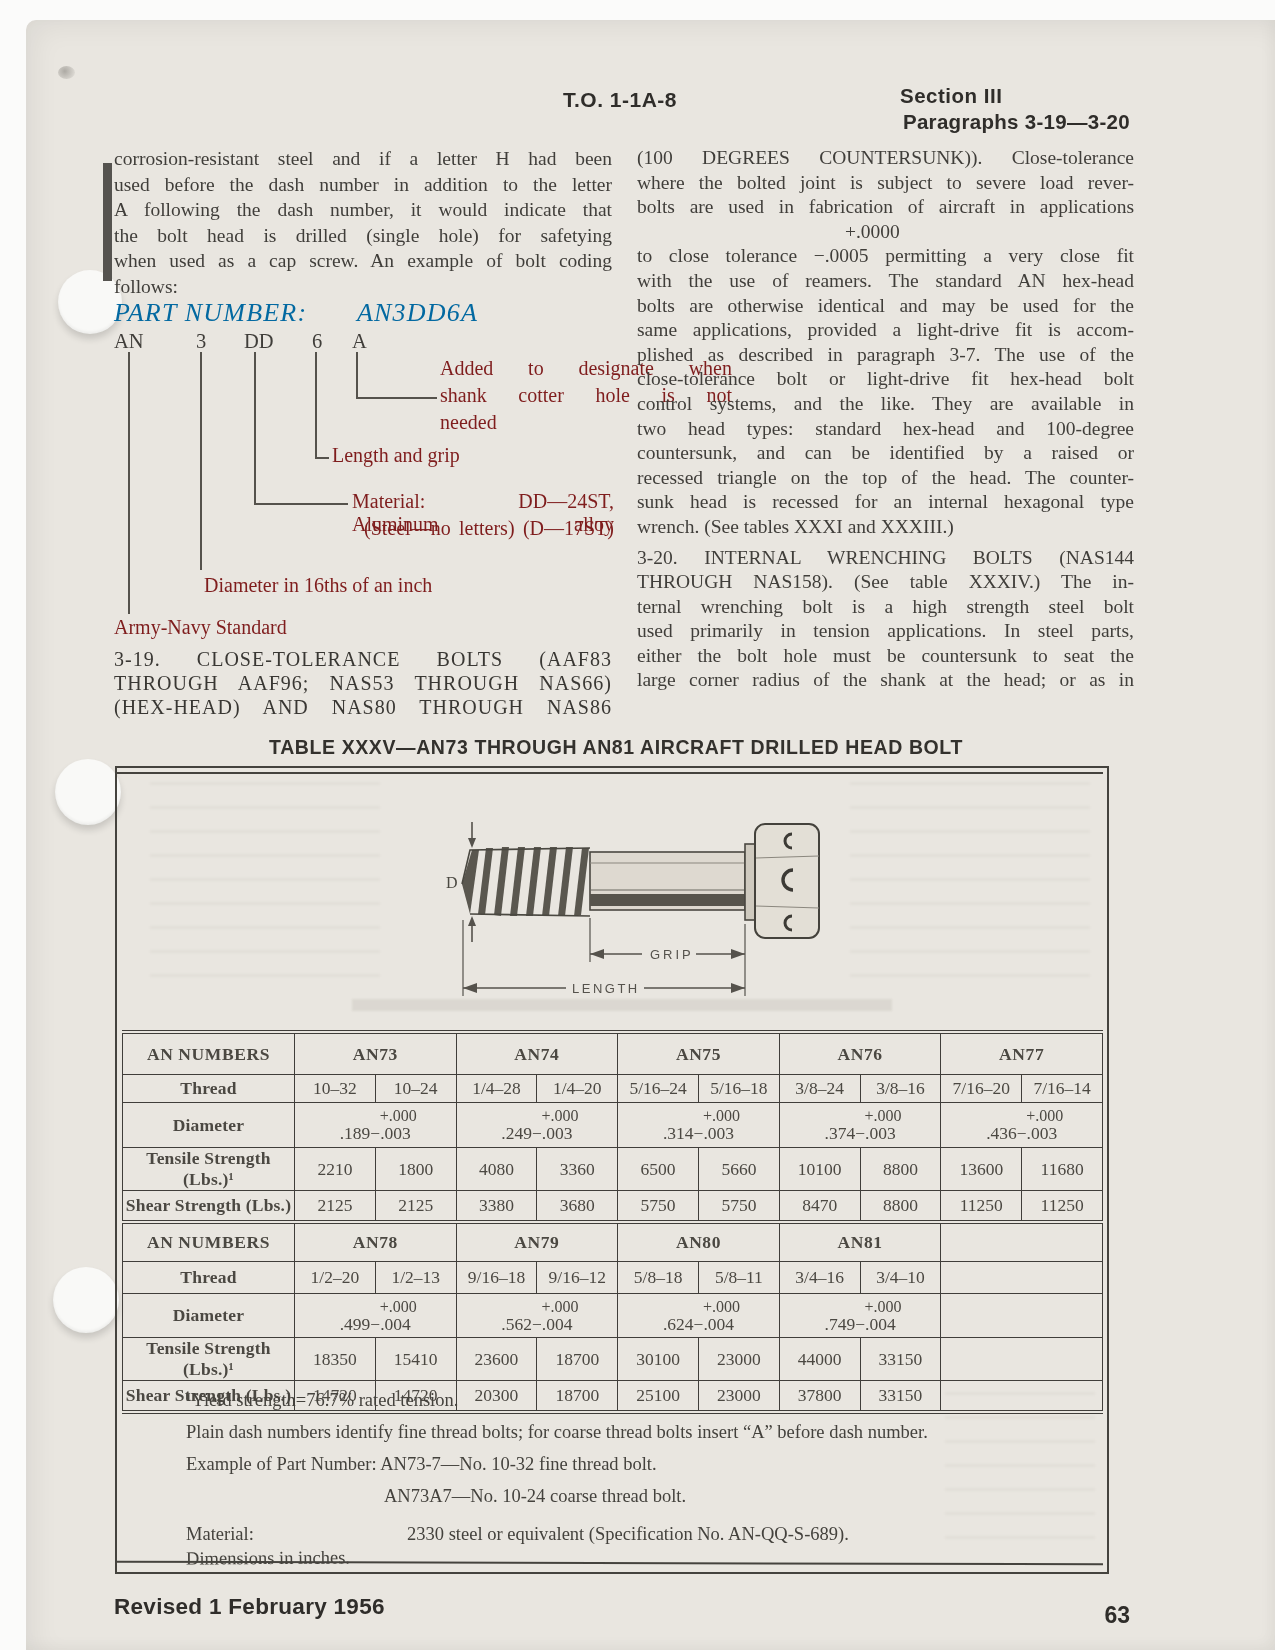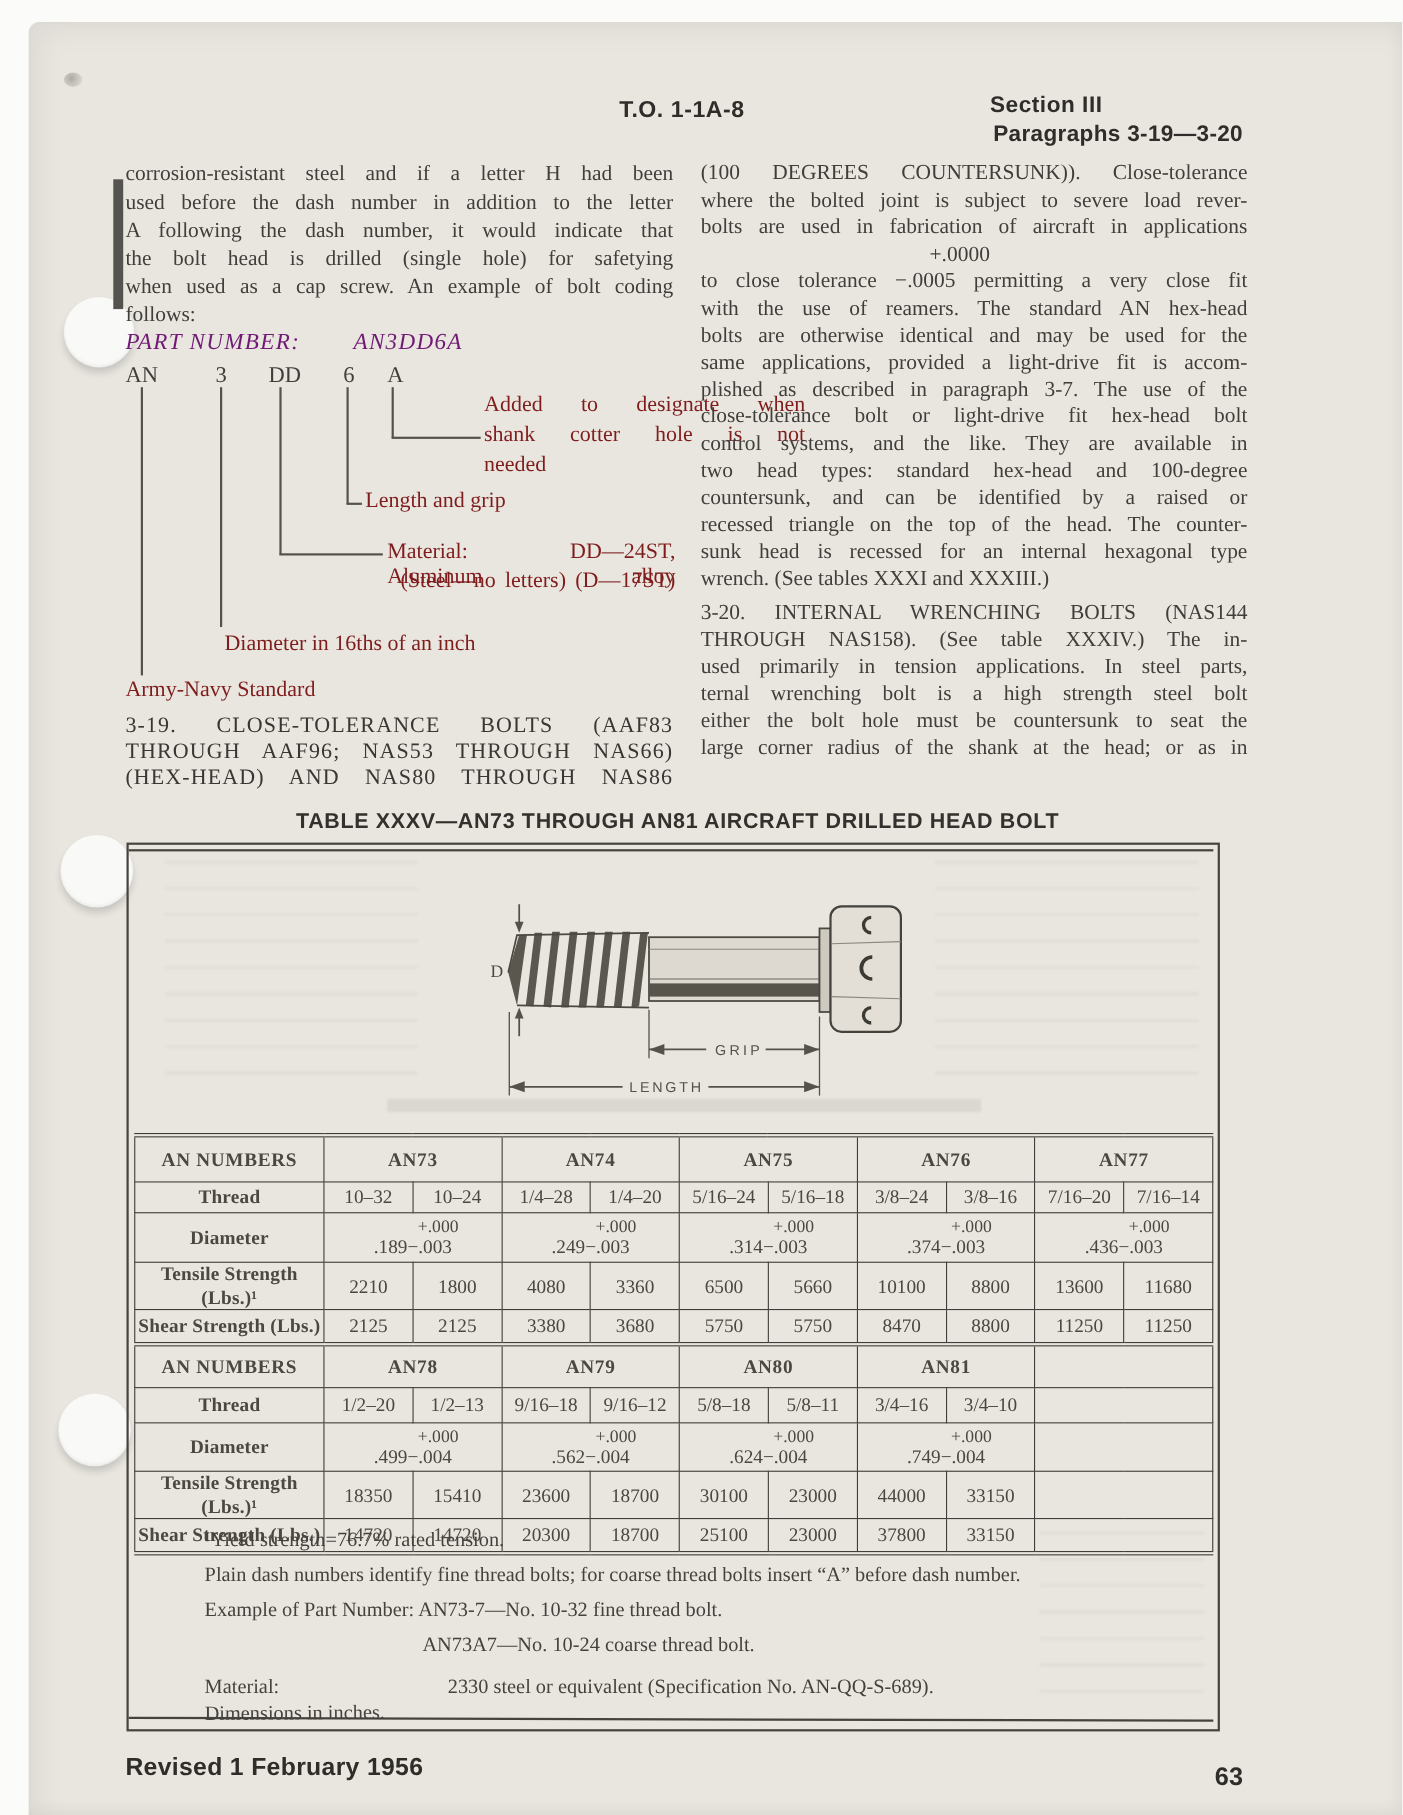--- a/index.html
+++ b/index.html
@@ -63,21 +63,21 @@
 
   <div class="abs" style="left:114px;top:146px;width:498px;">
     <div class="body-line jline">corrosion-resistant steel and if a letter H had been</div>
     <div class="body-line jline">used before the dash number in addition to the letter</div>
     <div class="body-line jline">A following the dash number, it would indicate that</div>
     <div class="body-line jline">the bolt head is drilled (single hole) for safetying</div>
     <div class="body-line jline">when used as a cap screw. An example of bolt coding</div>
     <div class="body-line jline noj">follows:</div>
   </div>
 
-  <div class="abs" style="left:114px;top:298px;font-style:italic;font-size:21px;letter-spacing:1.2px;color:#701a75;text-align:right;">
+  <div class="abs" style="left:114px;top:298px;font-style:italic;font-size:26px;letter-spacing:1.2px;color:#0369a1;text-align:right;">
     <span>PART NUMBER:</span>
     <span style="margin-left:42px;">AN3DD6A</span>
   </div>
   <div>
     <span class="abs" style="left:114px;top:330px;font-size:20.5px;">AN</span>
     <span class="abs" style="left:196px;top:330px;font-size:20.5px;">3</span>
     <span class="abs" style="left:244px;top:330px;font-size:20.5px;">DD</span>
     <span class="abs" style="left:312px;top:330px;font-size:20.5px;">6</span>
     <span class="abs" style="left:352px;top:330px;font-size:20.5px;">A</span>
   </div>
@@ -121,22 +121,22 @@
     <div class="rcol-line jline">close-tolerance bolt or light-drive fit hex-head bolt</div>
     <div class="rcol-line jline">control systems, and the like. They are available in</div>
     <div class="rcol-line jline">two head types: standard hex-head and 100-degree</div>
     <div class="rcol-line jline">countersunk, and can be identified by a raised or</div>
     <div class="rcol-line jline">recessed triangle on the top of the head. The counter-</div>
     <div class="rcol-line jline">sunk head is recessed for an internal hexagonal type</div>
     <div class="rcol-line noj">wrench. (See tables XXXI and XXXIII.)</div>
     <div style="height:6px;"></div>
     <div class="rcol-line jline">3-20. INTERNAL WRENCHING BOLTS (NAS144</div>
     <div class="rcol-line jline">THROUGH NAS158). (See table XXXIV.) The in-</div>
+    <div class="rcol-line jline">ternal wrenching bolt is a high strength steel bolt</div>
     <div class="rcol-line jline">used primarily in tension applications. In steel parts,</div>
-    <div class="rcol-line jline">ternal wrenching bolt is a high strength steel bolt</div>
     <div class="rcol-line jline">either the bolt hole must be countersunk to seat the</div>
     <div class="rcol-line jline">large corner radius of the shank at the head; or as in</div>
   </div>
 
   <div class="abs sans" style="left:120px;top:736px;width:992px;text-align:center;font-size:19.5px;letter-spacing:.6px;color:#33312d;">TABLE XXXV—AN73 THROUGH AN81 AIRCRAFT DRILLED HEAD BOLT</div>
 
   <div class="abs figbox" style="left:115px;top:766px;width:990px;height:804px;"></div>
   <div class="abs rule" style="left:117px;top:772px;width:986px;"></div>
   <div class="abs rule" style="left:117px;top:1562px;width:986px;transform:rotate(.15deg);"></div>
 

